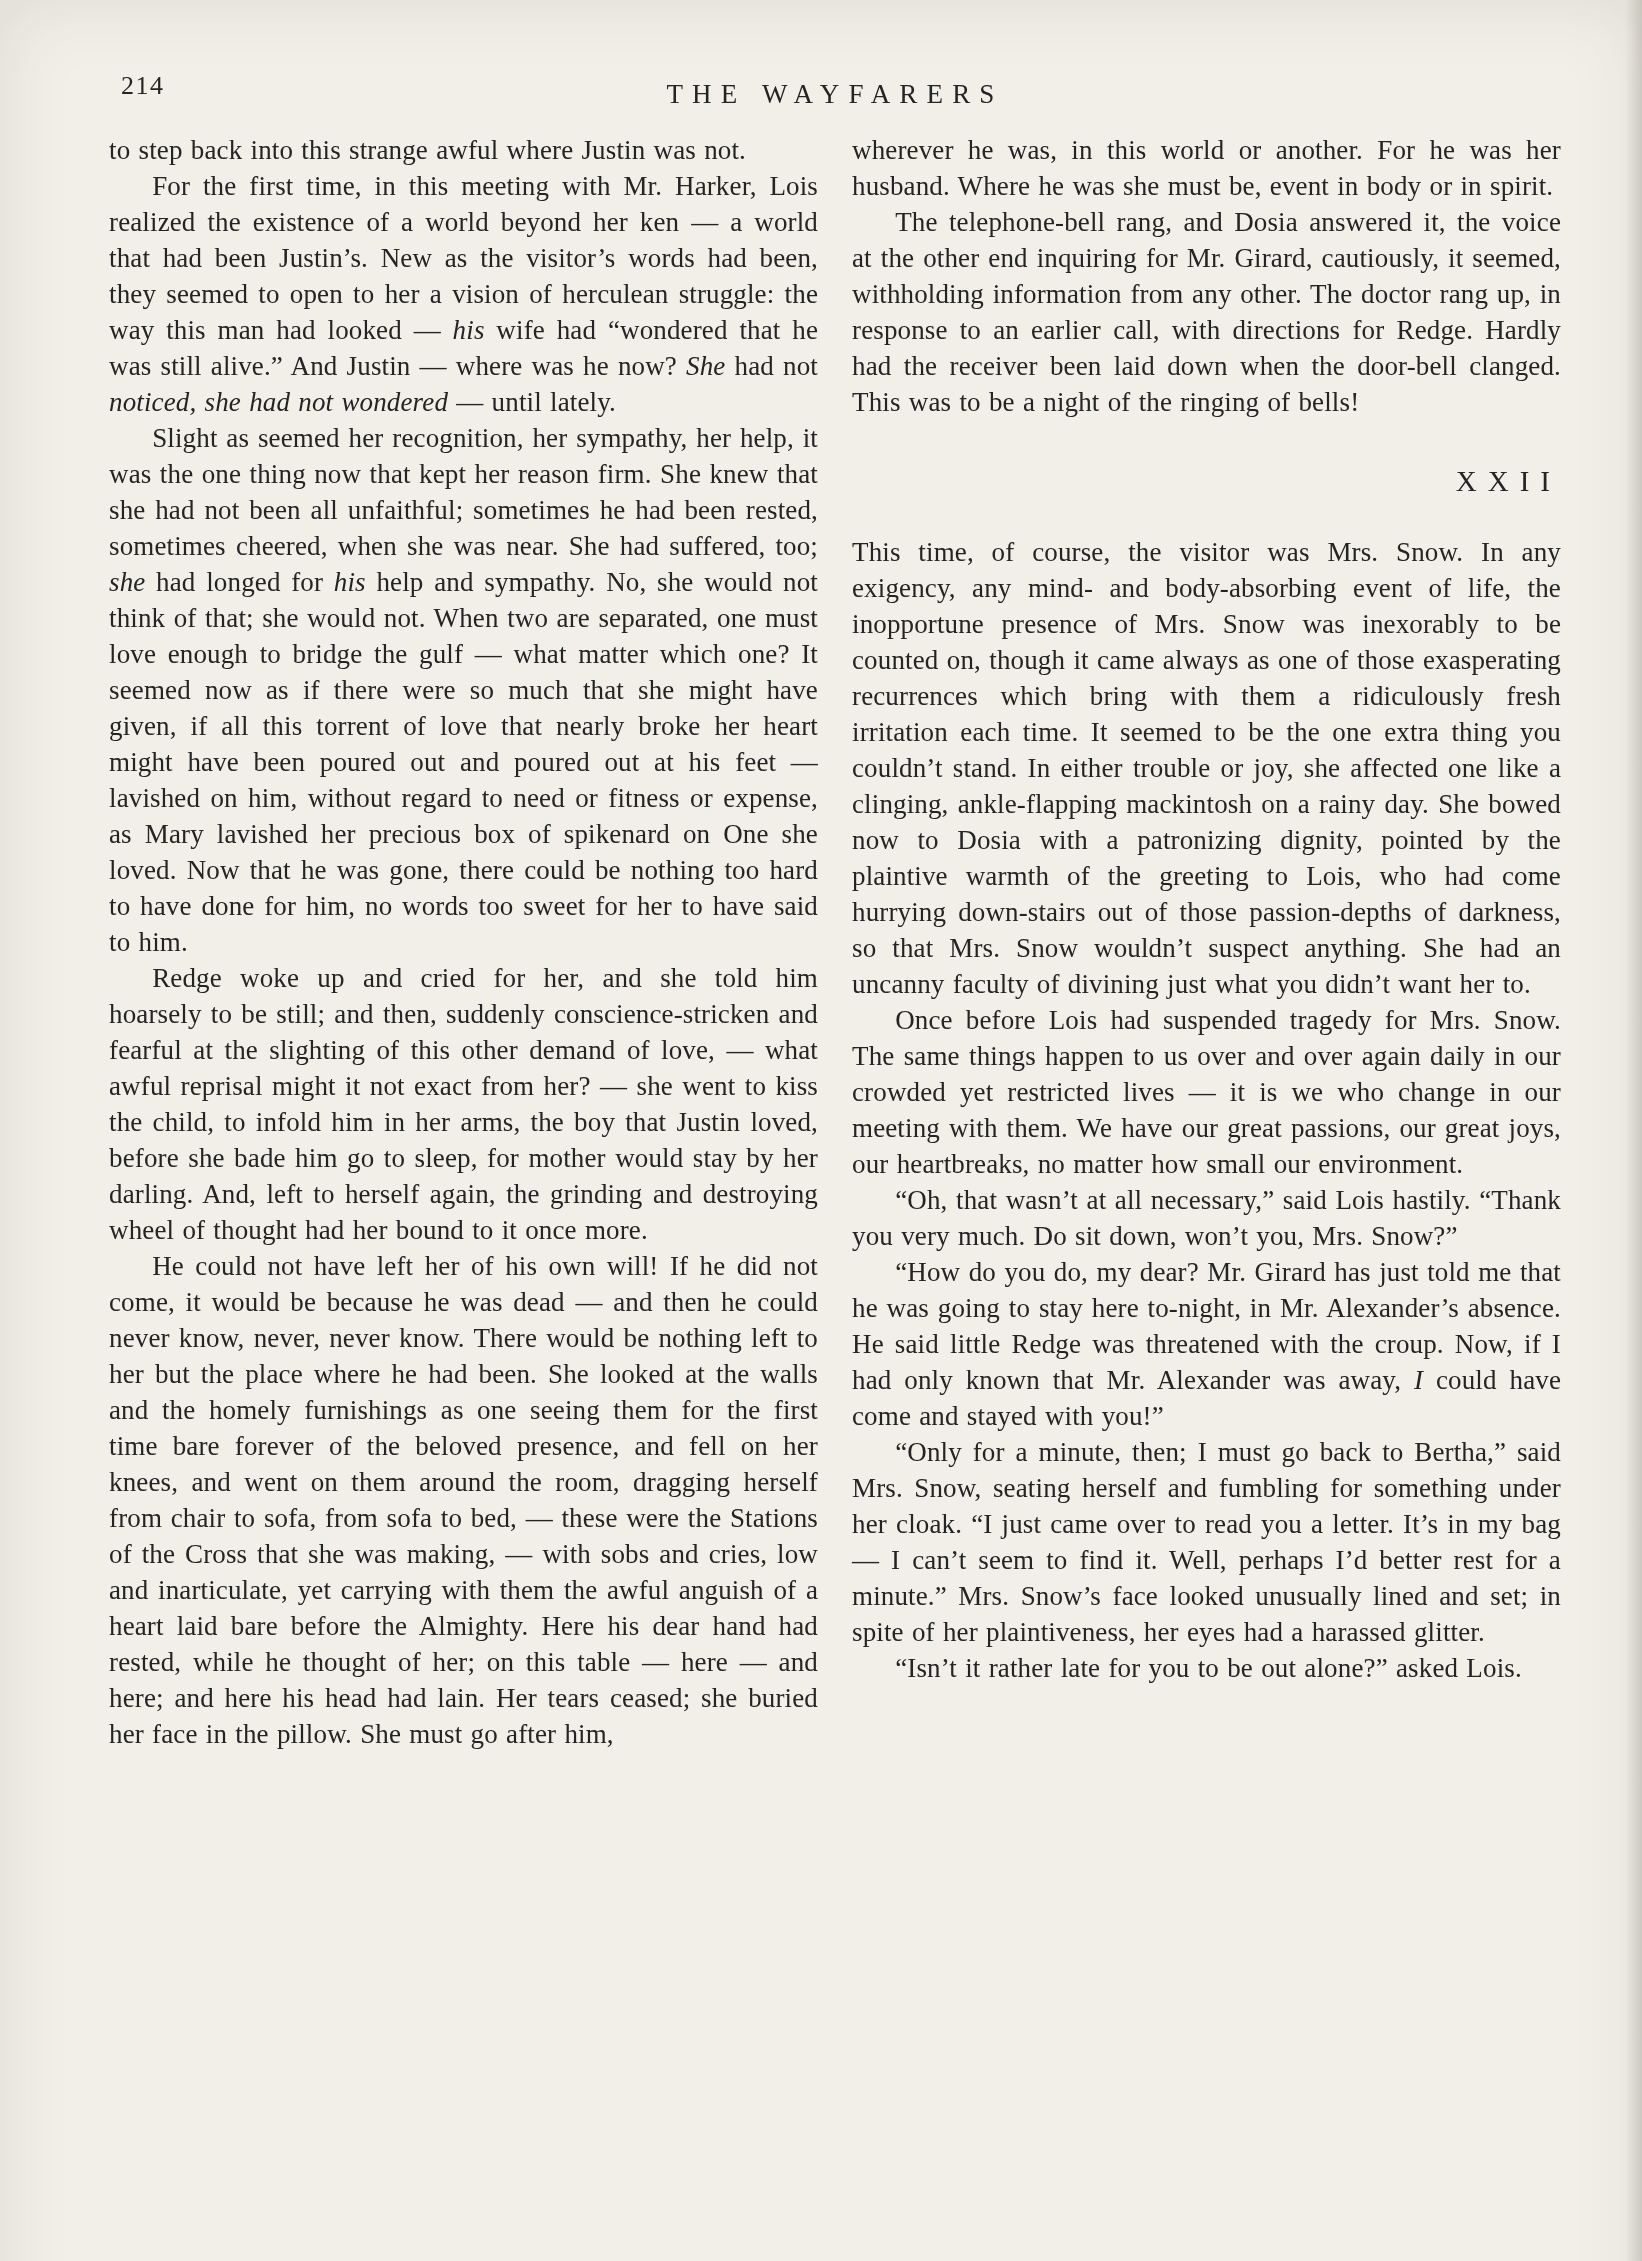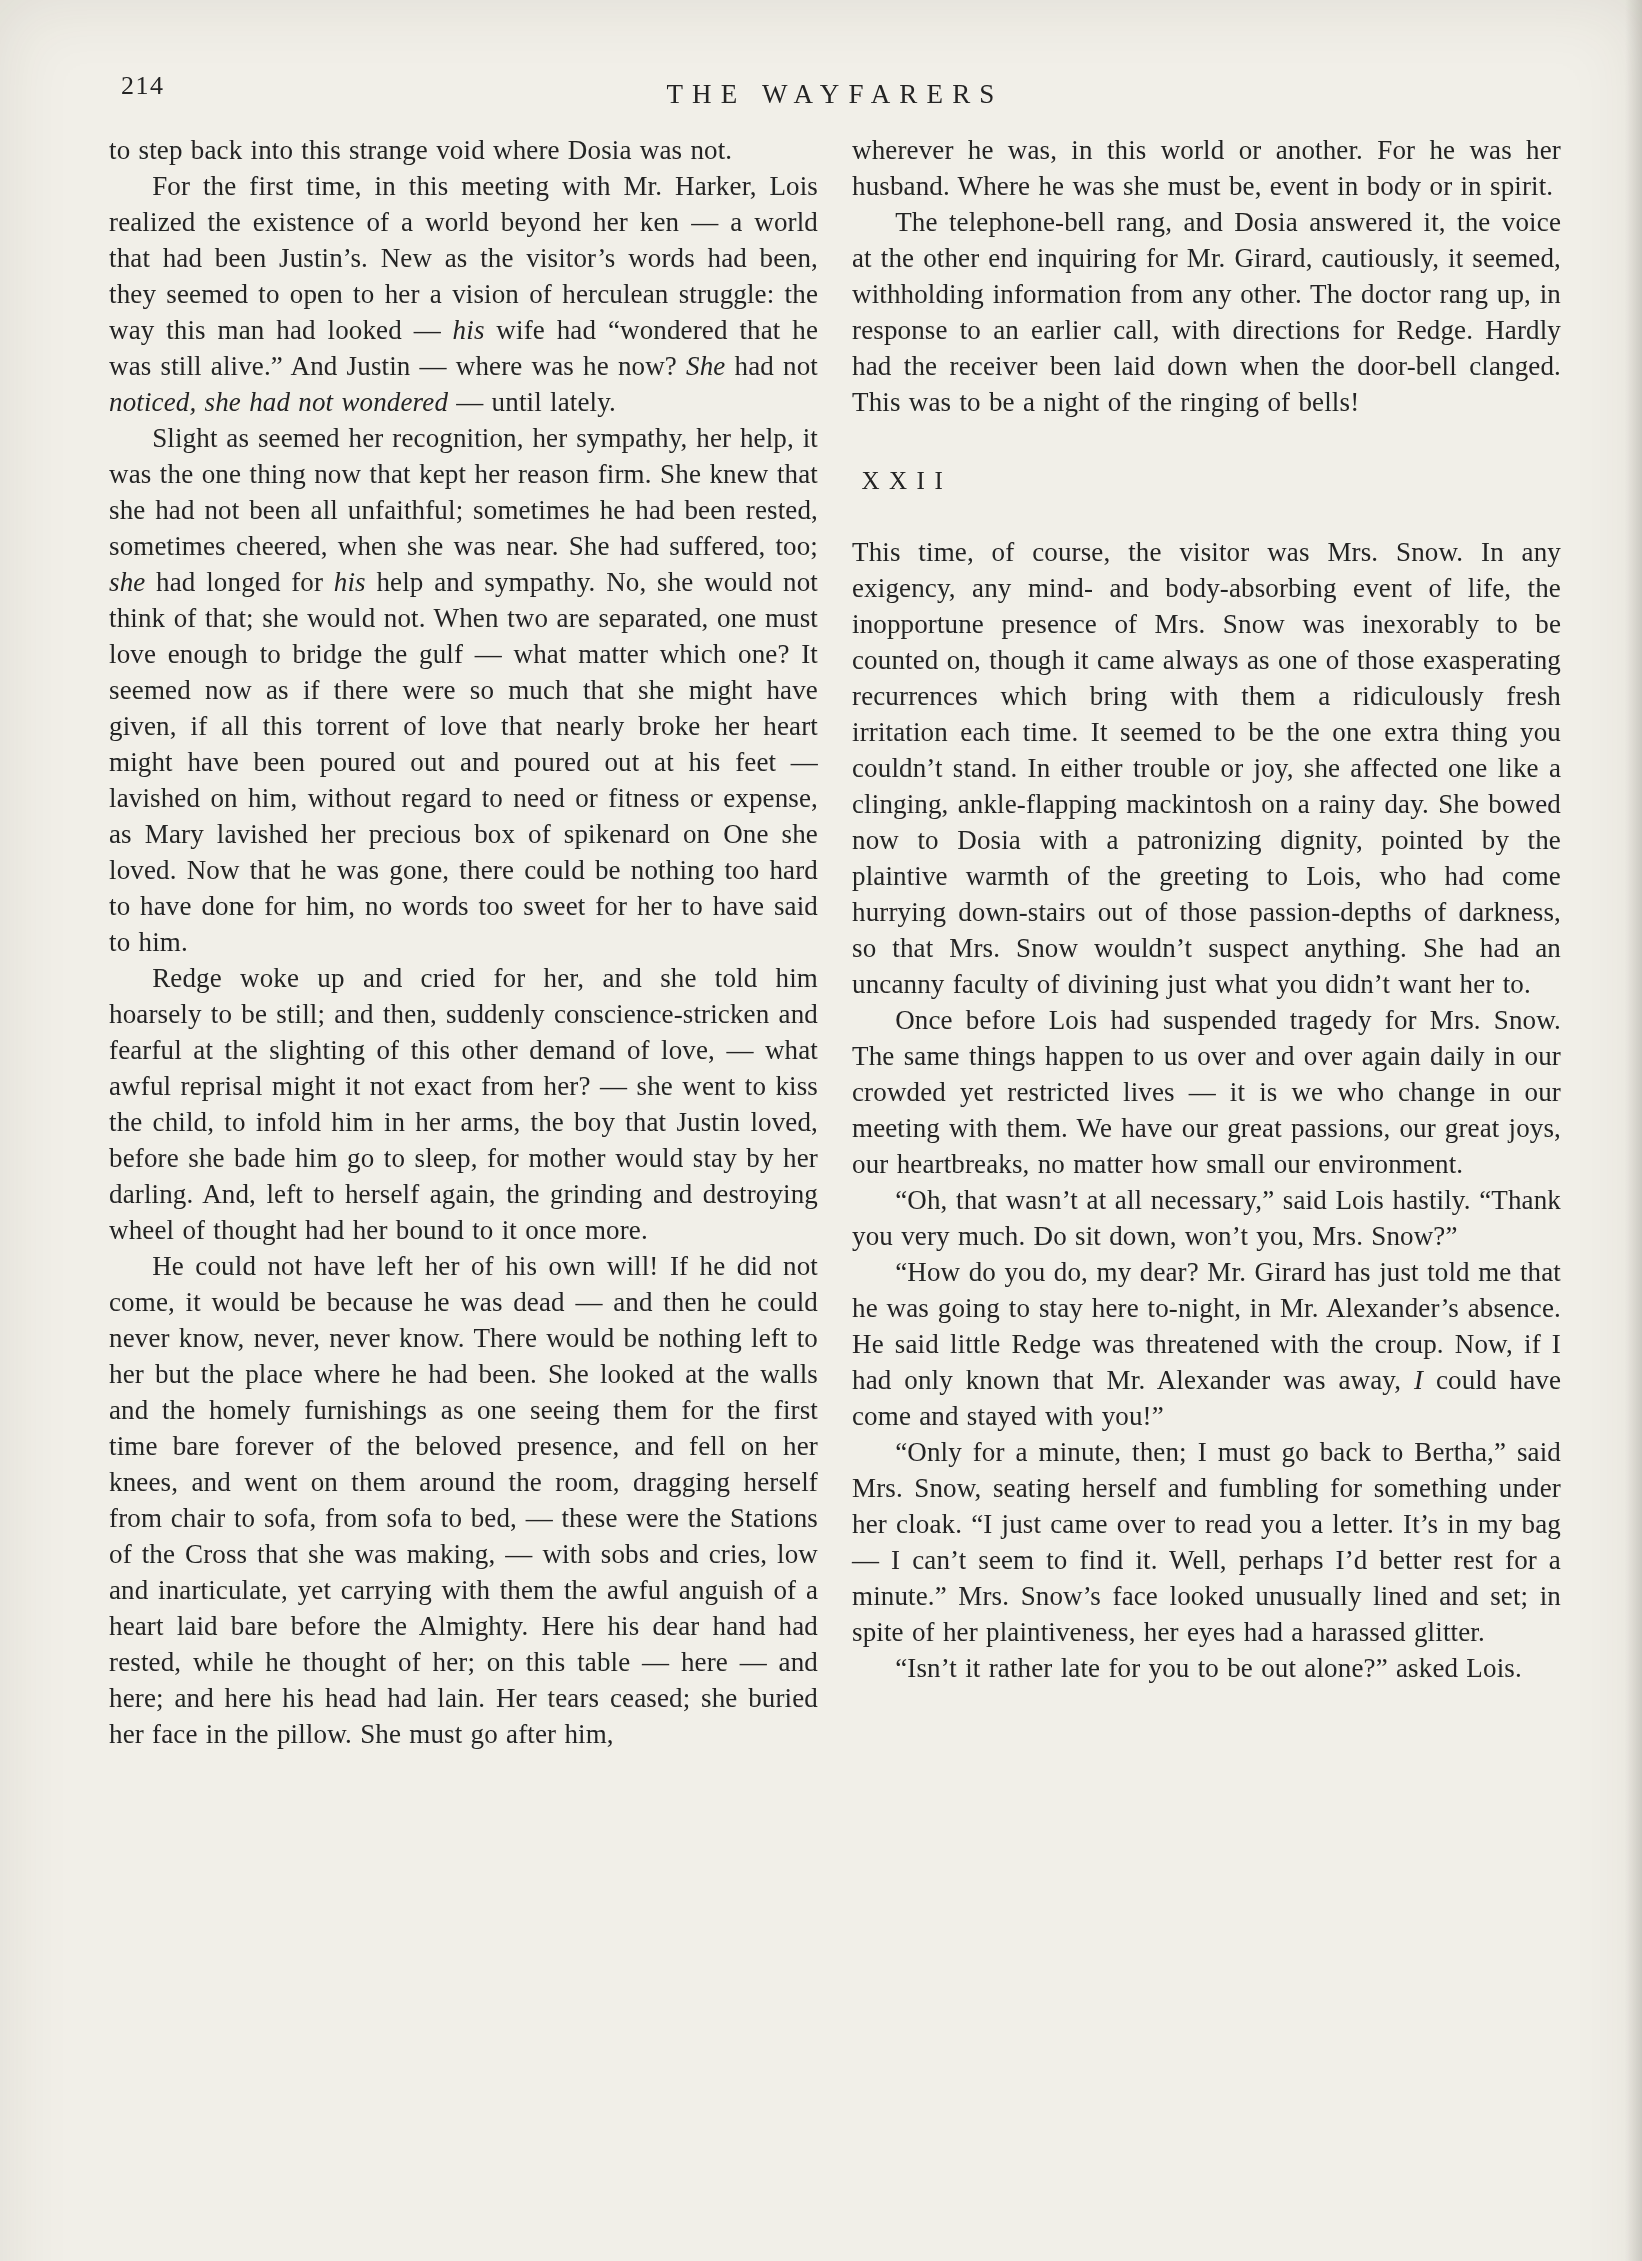--- a/index.html
+++ b/index.html
@@ -68,39 +68,39 @@
     word-spacing: 0.05em;
     letter-spacing: 0.005em;
   }
   .paragraph {
     margin: 0;
   }
   .paragraph.indent {
     text-indent: 1.6em;
   }
   .chapter-heading {
-    text-align: left;
-    font-size: 25px;
+    text-align: right;
+    font-size: 29px;
     letter-spacing: 0.38em;
     margin: 43px 0 35px 0;
     text-indent: 0.38em; 
   }
 </style>
 </head>
 <body>
 
 <div class="page">
   <header class="page-header">
     <span class="page-number">214</span>
     <span class="running-title">THE WAYFARERS</span>
   </header>
 
   <div class="columns">
     <div class="column" id="col-left">
-        <p class="paragraph">to step back into this strange void where Dosia was not.</p>
+        <p class="paragraph">to step back into this strange awful where Justin was not.</p>
         <p class="paragraph indent">For the first time, in this meeting with Mr. Harker, Lois realized the existence of a world beyond her ken — a world that had been Justin’s. New as the visitor’s words had been, they seemed to open to her a vision of herculean struggle: the way this man had looked — <i>his</i> wife had “wondered that he was still alive.” And Justin — where was he now? <i>She</i> had not <i>noticed, she had not wondered</i> — until lately.</p>
         <p class="paragraph indent">Slight as seemed her recognition, her sympathy, her help, it was the one thing now that kept her reason firm. She knew that she had not been all unfaithful; sometimes he had been rested, sometimes cheered, when she was near. She had suffered, too; <i>she</i> had longed for <i>his</i> help and sympathy. No, she would not think of that; she would not. When two are separated, one must love enough to bridge the gulf — what matter which one? It seemed now as if there were so much that she might have given, if all this torrent of love that nearly broke her heart might have been poured out and poured out at his feet — lavished on him, without regard to need or fitness or expense, as Mary lavished her precious box of spikenard on One she loved. Now that he was gone, there could be nothing too hard to have done for him, no words too sweet for her to have said to him.</p>
         <p class="paragraph indent">Redge woke up and cried for her, and she told him hoarsely to be still; and then, suddenly conscience-stricken and fearful at the slighting of this other demand of love, — what awful reprisal might it not exact from her? — she went to kiss the child, to infold him in her arms, the boy that Justin loved, before she bade him go to sleep, for mother would stay by her darling. And, left to herself again, the grinding and destroying wheel of thought had her bound to it once more.</p>
         <p class="paragraph indent">He could not have left her of his own will! If he did not come, it would be because he was dead — and then he could never know, never, never know. There would be nothing left to her but the place where he had been. She looked at the walls and the homely furnishings as one seeing them for the first time bare forever of the beloved presence, and fell on her knees, and went on them around the room, dragging herself from chair to sofa, from sofa to bed, — these were the Stations of the Cross that she was making, — with sobs and cries, low and inarticulate, yet carrying with them the awful anguish of a heart laid bare before the Almighty. Here his dear hand had rested, while he thought of her; on this table — here — and here; and here his head had lain. Her tears ceased; she buried her face in the pillow. She must go after him,</p>
       </div>
     <div class="column" id="col-right">
         <p class="paragraph">wherever he was, in this world or another. For he was her husband. Where he was she must be, event in body or in spirit.</p>
         <p class="paragraph indent">The telephone-bell rang, and Dosia answered it, the voice at the other end inquiring for Mr. Girard, cautiously, it seemed, withholding information from any other. The doctor rang up, in response to an earlier call, with directions for Redge. Hardly had the receiver been laid down when the door-bell clanged. This was to be a night of the ringing of bells!</p>
         <div class="chapter-heading">XXII</div>
         <p class="paragraph">This time, of course, the visitor was Mrs. Snow. In any exigency, any mind- and body-absorbing event of life, the inopportune presence of Mrs. Snow was inexorably to be counted on, though it came always as one of those exasperating recurrences which bring with them a ridiculously fresh irritation each time. It seemed to be the one extra thing you couldn’t stand. In either trouble or joy, she affected one like a clinging, ankle-flapping mackintosh on a rainy day. She bowed now to Dosia with a patronizing dignity, pointed by the plaintive warmth of the greeting to Lois, who had come hurrying down-stairs out of those passion-depths of darkness, so that Mrs. Snow wouldn’t suspect anything. She had an uncanny faculty of divining just what you didn’t want her to.</p>

